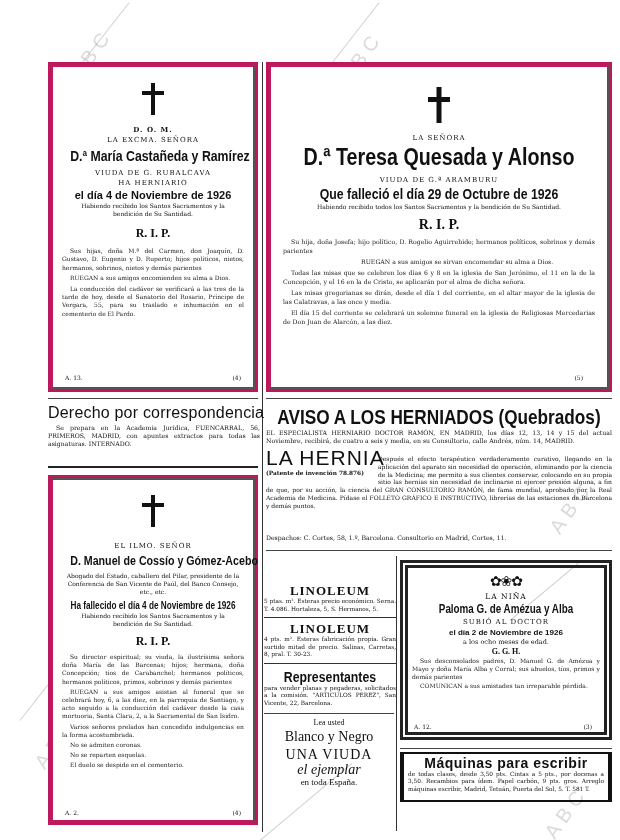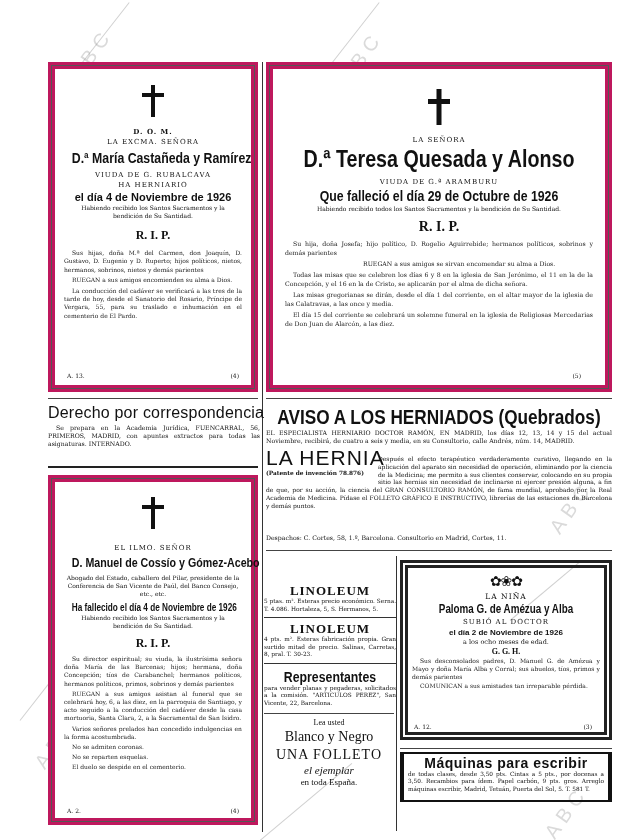--- a/index.html
+++ b/index.html
@@ -1,19 +1,19 @@
 <!DOCTYPE html>
 <html><head>
 <meta charset="utf-8">
 <style>
   html, body { margin:0; padding:0; background:#fff; }
   body { width:620px; height:840px; position:relative; overflow:hidden;
          font-family:"DejaVu Serif", serif; color:#111; }
   .abs { position:absolute; }
-  .frame { box-sizing:border-box; border:7px solid #be185d;
+  .frame { box-sizing:border-box; border:5px solid #be185d;
            background:#fff; outline:1px solid #555; outline-offset:-4px; }
   .frame-inner { position:absolute; inset:0; padding:4px 8px; text-align:center; }
   .cross { position:relative; margin:0 auto; }
   .cross .v { position:absolute; left:50%; top:0; transform:translateX(-50%); background:#111; }
   .cross .h { position:absolute; left:0; background:#111; }
   .small-caps { font-size:7px; letter-spacing:1px; line-height:10px; }
   .cond { font-family:"Liberation Sans", sans-serif; font-weight:bold; transform:scaleX(0.82); transform-origin:center; white-space:nowrap; }
   .body-text { font-size:6px; line-height:8.4px; text-align:justify; color:#222; }
   .body-text p { margin:0 0 2px 0; text-indent:8px; }
   .rip { font-family:"Liberation Serif", serif; font-weight:bold; }
@@ -162,22 +162,22 @@
   <div>
     <div class="cond" style="font-size:15px;line-height:17px;">Representantes</div>
     <div style="font-size:5.8px;line-height:7.5px;text-align:justify;">para vender planas y pegaderas, solicitados a la comisión. "ARTICULOS PEREZ", San Vicente, 22, Barcelona.</div>
   </div>
 </div>
 <div class="hairline" style="left:264px;top:713px;width:130px;"></div>
 
 <div class="abs" style="left:264px;top:718px;width:130px;height:110px;text-align:center;font-family:'Liberation Serif',serif;">
   <div style="font-size:8px;line-height:10px;">Lea usted</div>
   <div style="font-size:14px;line-height:18px;">Blanco y Negro</div>
-  <div style="font-size:14px;line-height:18px;letter-spacing:1px;">UNA FOLLETO</div>
-  <div style="font-size:11px;line-height:12px;font-style:italic;">el ejemplar</div>
+  <div style="font-size:14px;line-height:18px;letter-spacing:1px;">UNA VIUDA</div>
+  <div style="font-size:14px;line-height:12px;font-style:italic;">el ejemplar</div>
   <div style="font-size:9px;line-height:12px;">en toda España.</div>
 </div>
 <div class="vrule" style="left:396px;top:556px;height:275px;"></div>
 
 <div class="abs fancy-border" style="left:400px;top:560px;width:212px;height:180px;border-width:8px;">
   <div style="position:absolute;inset:0;text-align:center;padding:2px 4px;">
     <div style="font-size:14px;line-height:14px;margin-top:4px;letter-spacing:-1px;">✿❀✿</div>
     <div class="small-caps" style="margin-top:4px;font-size:7.5px;">LA NIÑA</div>
     <div class="cond" style="font-size:12px;line-height:15px;margin:0 -12px;">Paloma G. de Amézua y Alba</div>
     <div class="small-caps" style="font-size:7px;">SUBIÓ AL DOCTOR</div>

